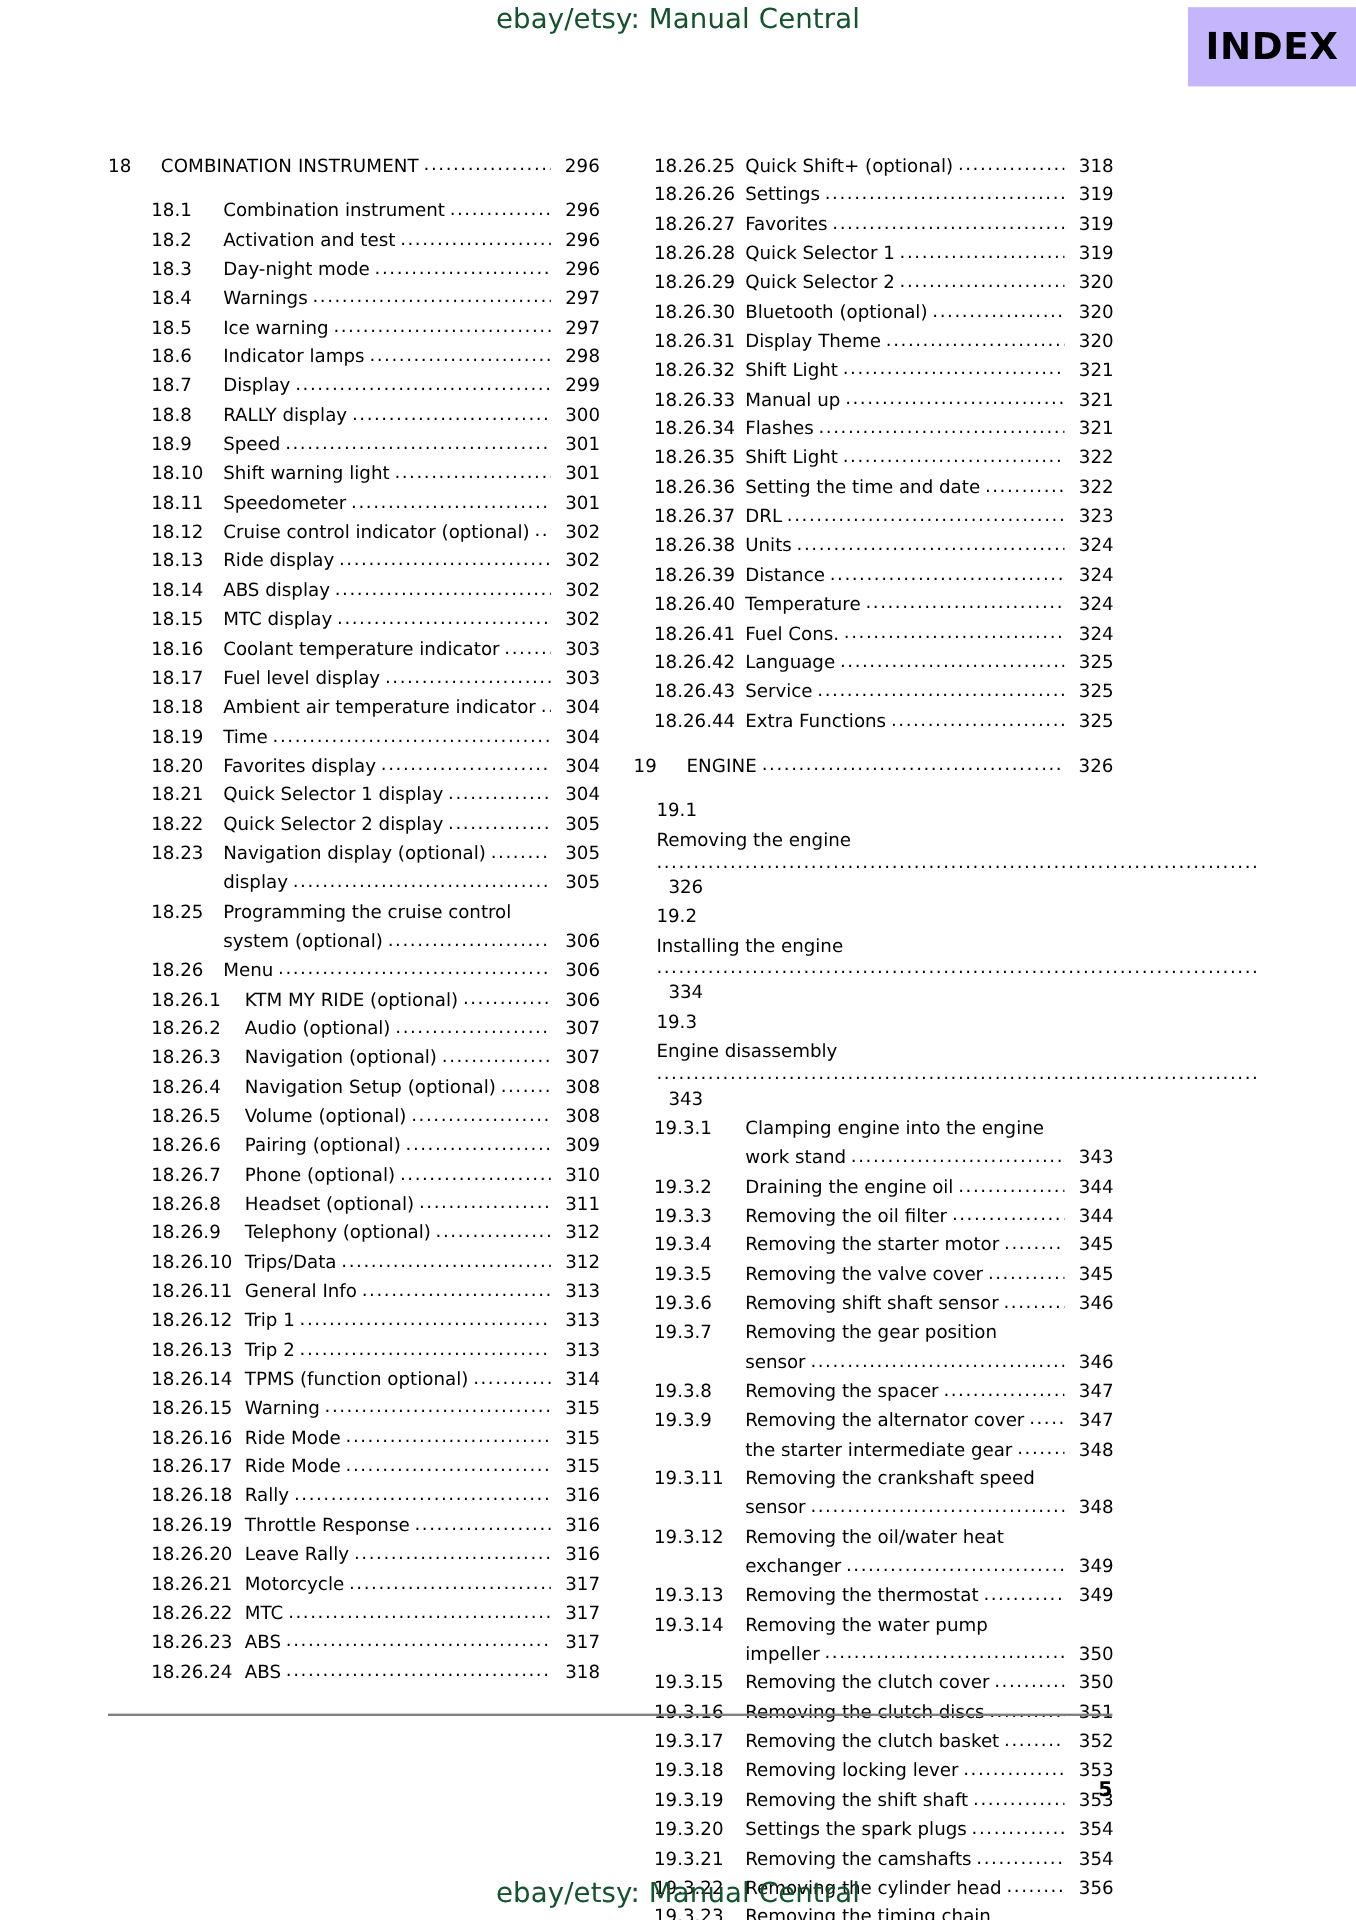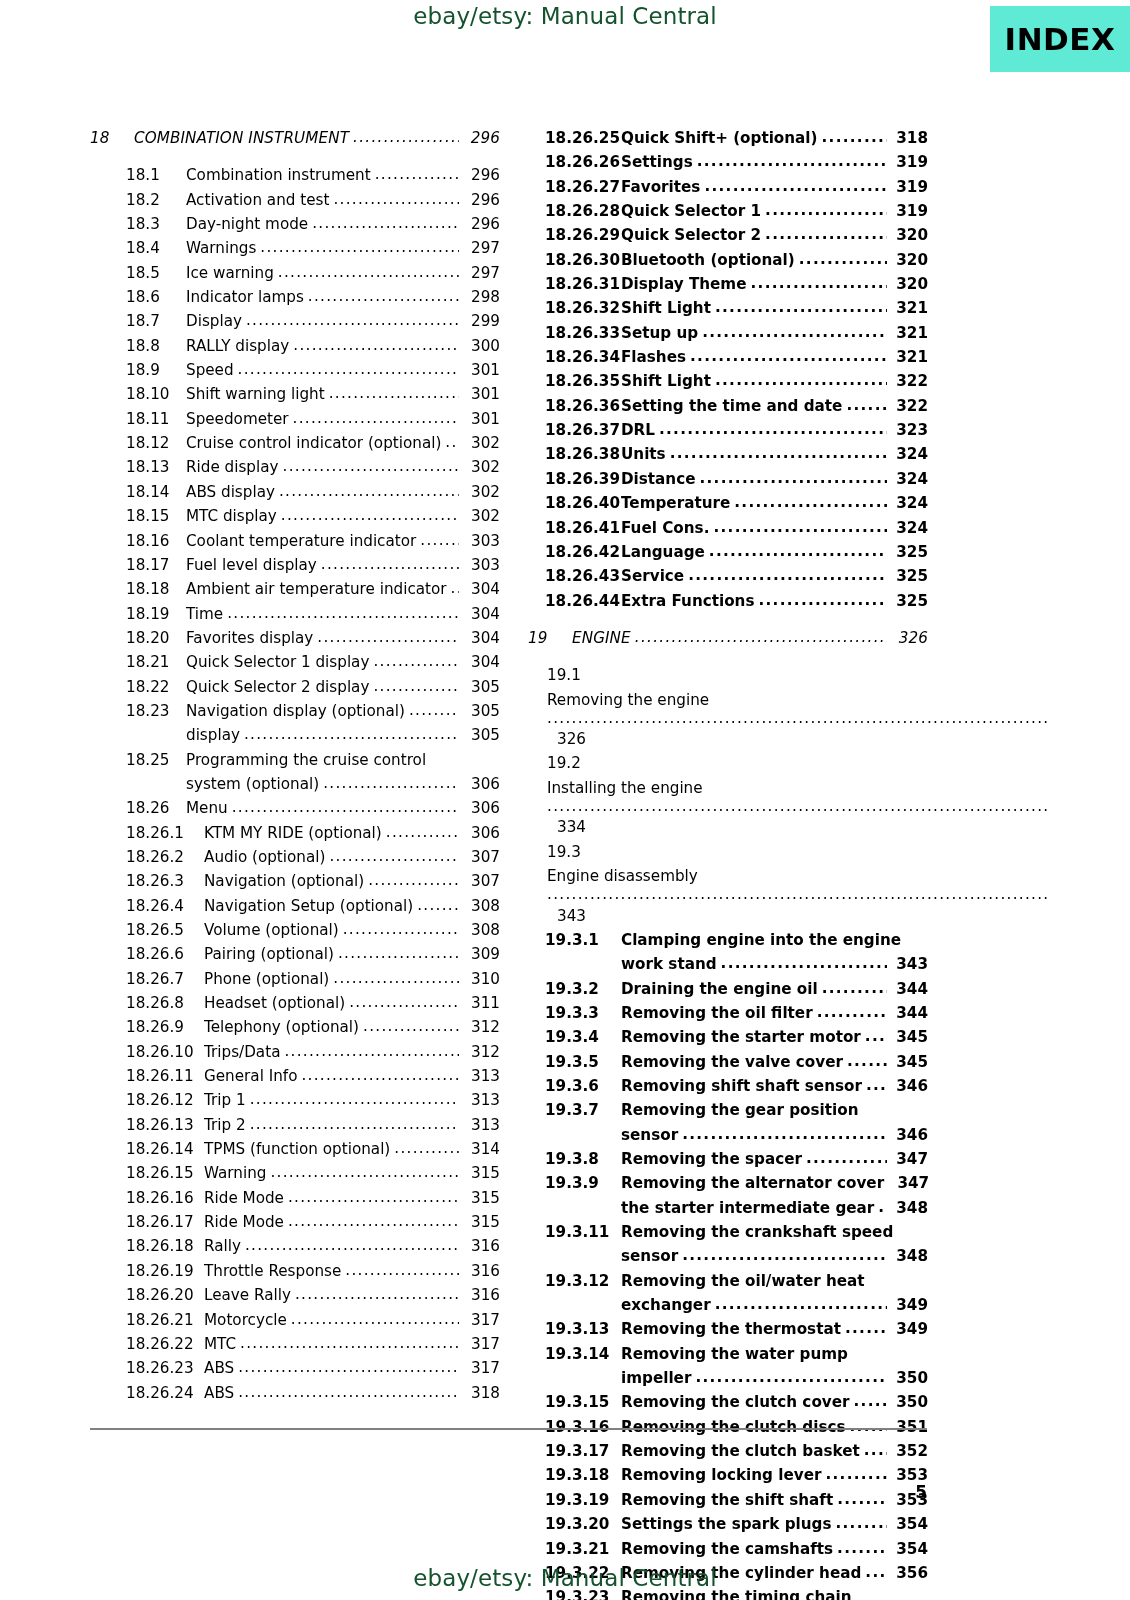--- a/index.html
+++ b/index.html
@@ -31,21 +31,21 @@
   .watermark.top { top: 3px; }
   .watermark.bottom { top: 1565px; }
 
   
   .index-tab {
     position: absolute;
     left: 990px;
     top: 6px;
     width: 140px;
     height: 66px;
-    background: #5eead4;
+    background: #c4b5fd;
     display: flex;
     align-items: center;
     justify-content: center;
   }
   .index-tab-label {
     font-size: 31px;
     font-weight: bold;
     color: #000000;
     letter-spacing: 0.5px;
   }
@@ -69,21 +69,20 @@
   .toc-entry {
     display: flex;
     align-items: baseline;
     font-size: 15.2px;
     line-height: 24.35px;
     white-space: nowrap;
   }
   .toc-chapter {
     font-size: 15.2px;
     letter-spacing: 0.1px;
-    font-style: italic;
   }
   .toc-chapter .e-title { text-transform: uppercase; }
 
   .e-num {
     flex: 0 0 auto;
     text-align: left;
   }
   .e-title {
     flex: 0 0 auto;
     padding-right: 2px;
@@ -114,21 +113,21 @@
   .col-left .toc-entry.lvl2      { padding-left: 36px; }
   .col-left .toc-entry.lvl3      { padding-left: 36px; }
   .col-left .toc-entry.lvl3 .e-num { width: 78px; }
 
   
   .col-right .toc-chapter .e-num  { width: 44px; }
   .col-right .toc-chapter .e-page { width: 36px; }
   .col-right .toc-entry   .e-num  { width: 76px; }
   .col-right .toc-entry   .e-page { width: 36px; }
   .col-right .toc-entry.lvl2      { padding-left: 17px; flex-direction: column; }
-  .col-right .toc-entry.lvl3      { padding-left: 17px; font-weight: bold; }
+  .col-right .toc-entry.lvl3      { padding-left: 17px; }
   .col-right .toc-entry.lvl3 .e-num { width: 76px; }
 
   
   .toc-entry.wrapped {
     display: block;
     white-space: normal;
   }
   .toc-entry.wrapped .w-row {
     display: flex;
     align-items: baseline;
@@ -539,21 +538,21 @@
         <span class="e-page">320</span>
       </div>
       <div class="toc-entry lvl3">
         <span class="e-num">18.26.32</span>
         <span class="e-title">Shift Light</span>
         <span class="e-leader">..................................................................................</span>
         <span class="e-page">321</span>
       </div>
       <div class="toc-entry lvl3">
         <span class="e-num">18.26.33</span>
-        <span class="e-title">Setup up</span>
+        <span class="e-title">Manual up</span>
         <span class="e-leader">..................................................................................</span>
         <span class="e-page">321</span>
       </div>
       <div class="toc-entry lvl3">
         <span class="e-num">18.26.34</span>
         <span class="e-title">Flashes</span>
         <span class="e-leader">..................................................................................</span>
         <span class="e-page">321</span>
       </div>
       <div class="toc-entry lvl3">

